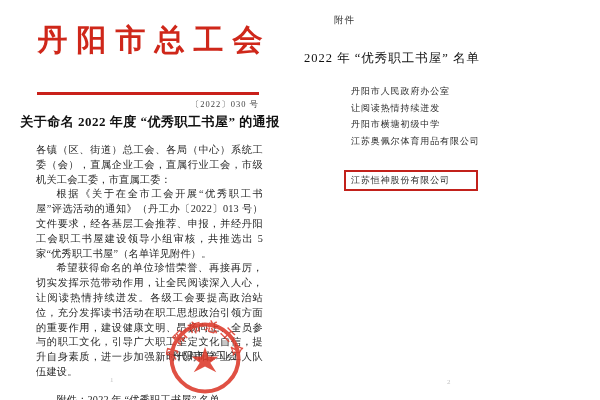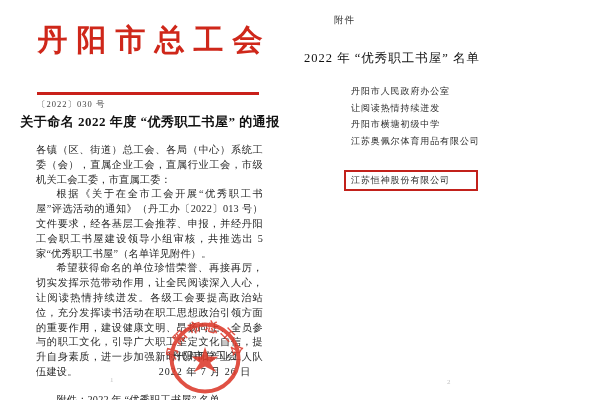--- a/index.html
+++ b/index.html
@@ -12,21 +12,21 @@
   .page-right{left:300px;}
 
   
   .masthead{
     position:absolute;top:20px;left:0;width:300px;margin:0;
     text-align:center;font-size:30px;font-weight:bold;color:#cf271a;
     letter-spacing:9px;text-indent:9px;white-space:nowrap;
   }
   .red-rule{position:absolute;top:92px;left:37px;width:222px;height:2.5px;background:#c9201a;}
   .doc-no{
-    position:absolute;top:99px;left:37px;width:222px;
+    position:absolute;top:99px;left:37px;width:222px;text-align:right;
     font-size:8.5px;color:#3f3f3f;letter-spacing:1px;
   }
   .notice-title{
     position:absolute;top:113px;left:0;width:300px;margin:0;text-align:center;
     font-size:13px;font-weight:bold;color:#111;letter-spacing:0.5px;white-space:nowrap;
   }
   .body-text{
     position:absolute;top:143px;left:36px;width:227px;
     font-size:10.2px;line-height:14.8px;text-align:justify;letter-spacing:0.2px;
   }
@@ -65,21 +65,20 @@
     <h2 class="notice-title">关于命名 2022 年度 “优秀职工书屋” 的通报</h2>
 
     <div class="body-text">
       <p>各镇（区、街道）总工会、各局（中心）系统工委（会），直属企业工会，直属行业工会，市级机关工会工委，市直属工委：</p>
       <p class="indent">根据《关于在全市工会开展“优秀职工书屋”评选活动的通知》（丹工办〔2022〕013 号）文件要求，经各基层工会推荐、申报，并经丹阳工会职工书屋建设领导小组审核，共推选出 5 家“优秀职工书屋”（名单详见附件）。</p>
       <p class="indent">希望获得命名的单位珍惜荣誉、再接再厉，切实发挥示范带动作用，让全民阅读深入人心，让阅读热情持续迸发。各级工会要提高政治站位，充分发挥读书活动在职工思想政治引领方面的重要作用，建设健康文明、昂扬向上、全员参与的职工文化，引导广大职工坚定文化自信，提升自身素质，进一步加强新时代丹阳产业工人队伍建设。</p>
       <p class="indent attach-note">附件：2022 年 “优秀职工书屋” 名单</p>
     </div>
 
     <div class="sig-name">丹阳市总工会</div>
-    <div class="sig-date">2022 年 7 月 26 日</div>
 
     <svg class="seal" width="78" height="78" viewBox="0 0 78 78">
       <circle cx="39" cy="39" r="33.5" fill="none" stroke="#dc3a2b" stroke-width="4"></circle>
       <defs>
         <path id="sealArc" d="M 11,50 A 29.5,29.5 0 1 1 67,50" fill="none"></path>
       </defs>
       <text font-size="12.5" font-weight="bold" fill="#dc3a2b" letter-spacing="3" font-family="Liberation Serif, DejaVu Serif, serif">
         <textPath href="#sealArc" startOffset="50%" text-anchor="middle">丹阳市总工会</textPath>
       </text>
       <polygon fill="#dc3a2b" points="39,28 42.3,37.5 52.3,37.7 44.3,43.7 50.3,53.3 39,47.6 27.7,53.3 33.7,43.7 25.7,37.7 35.7,37.5"></polygon>

